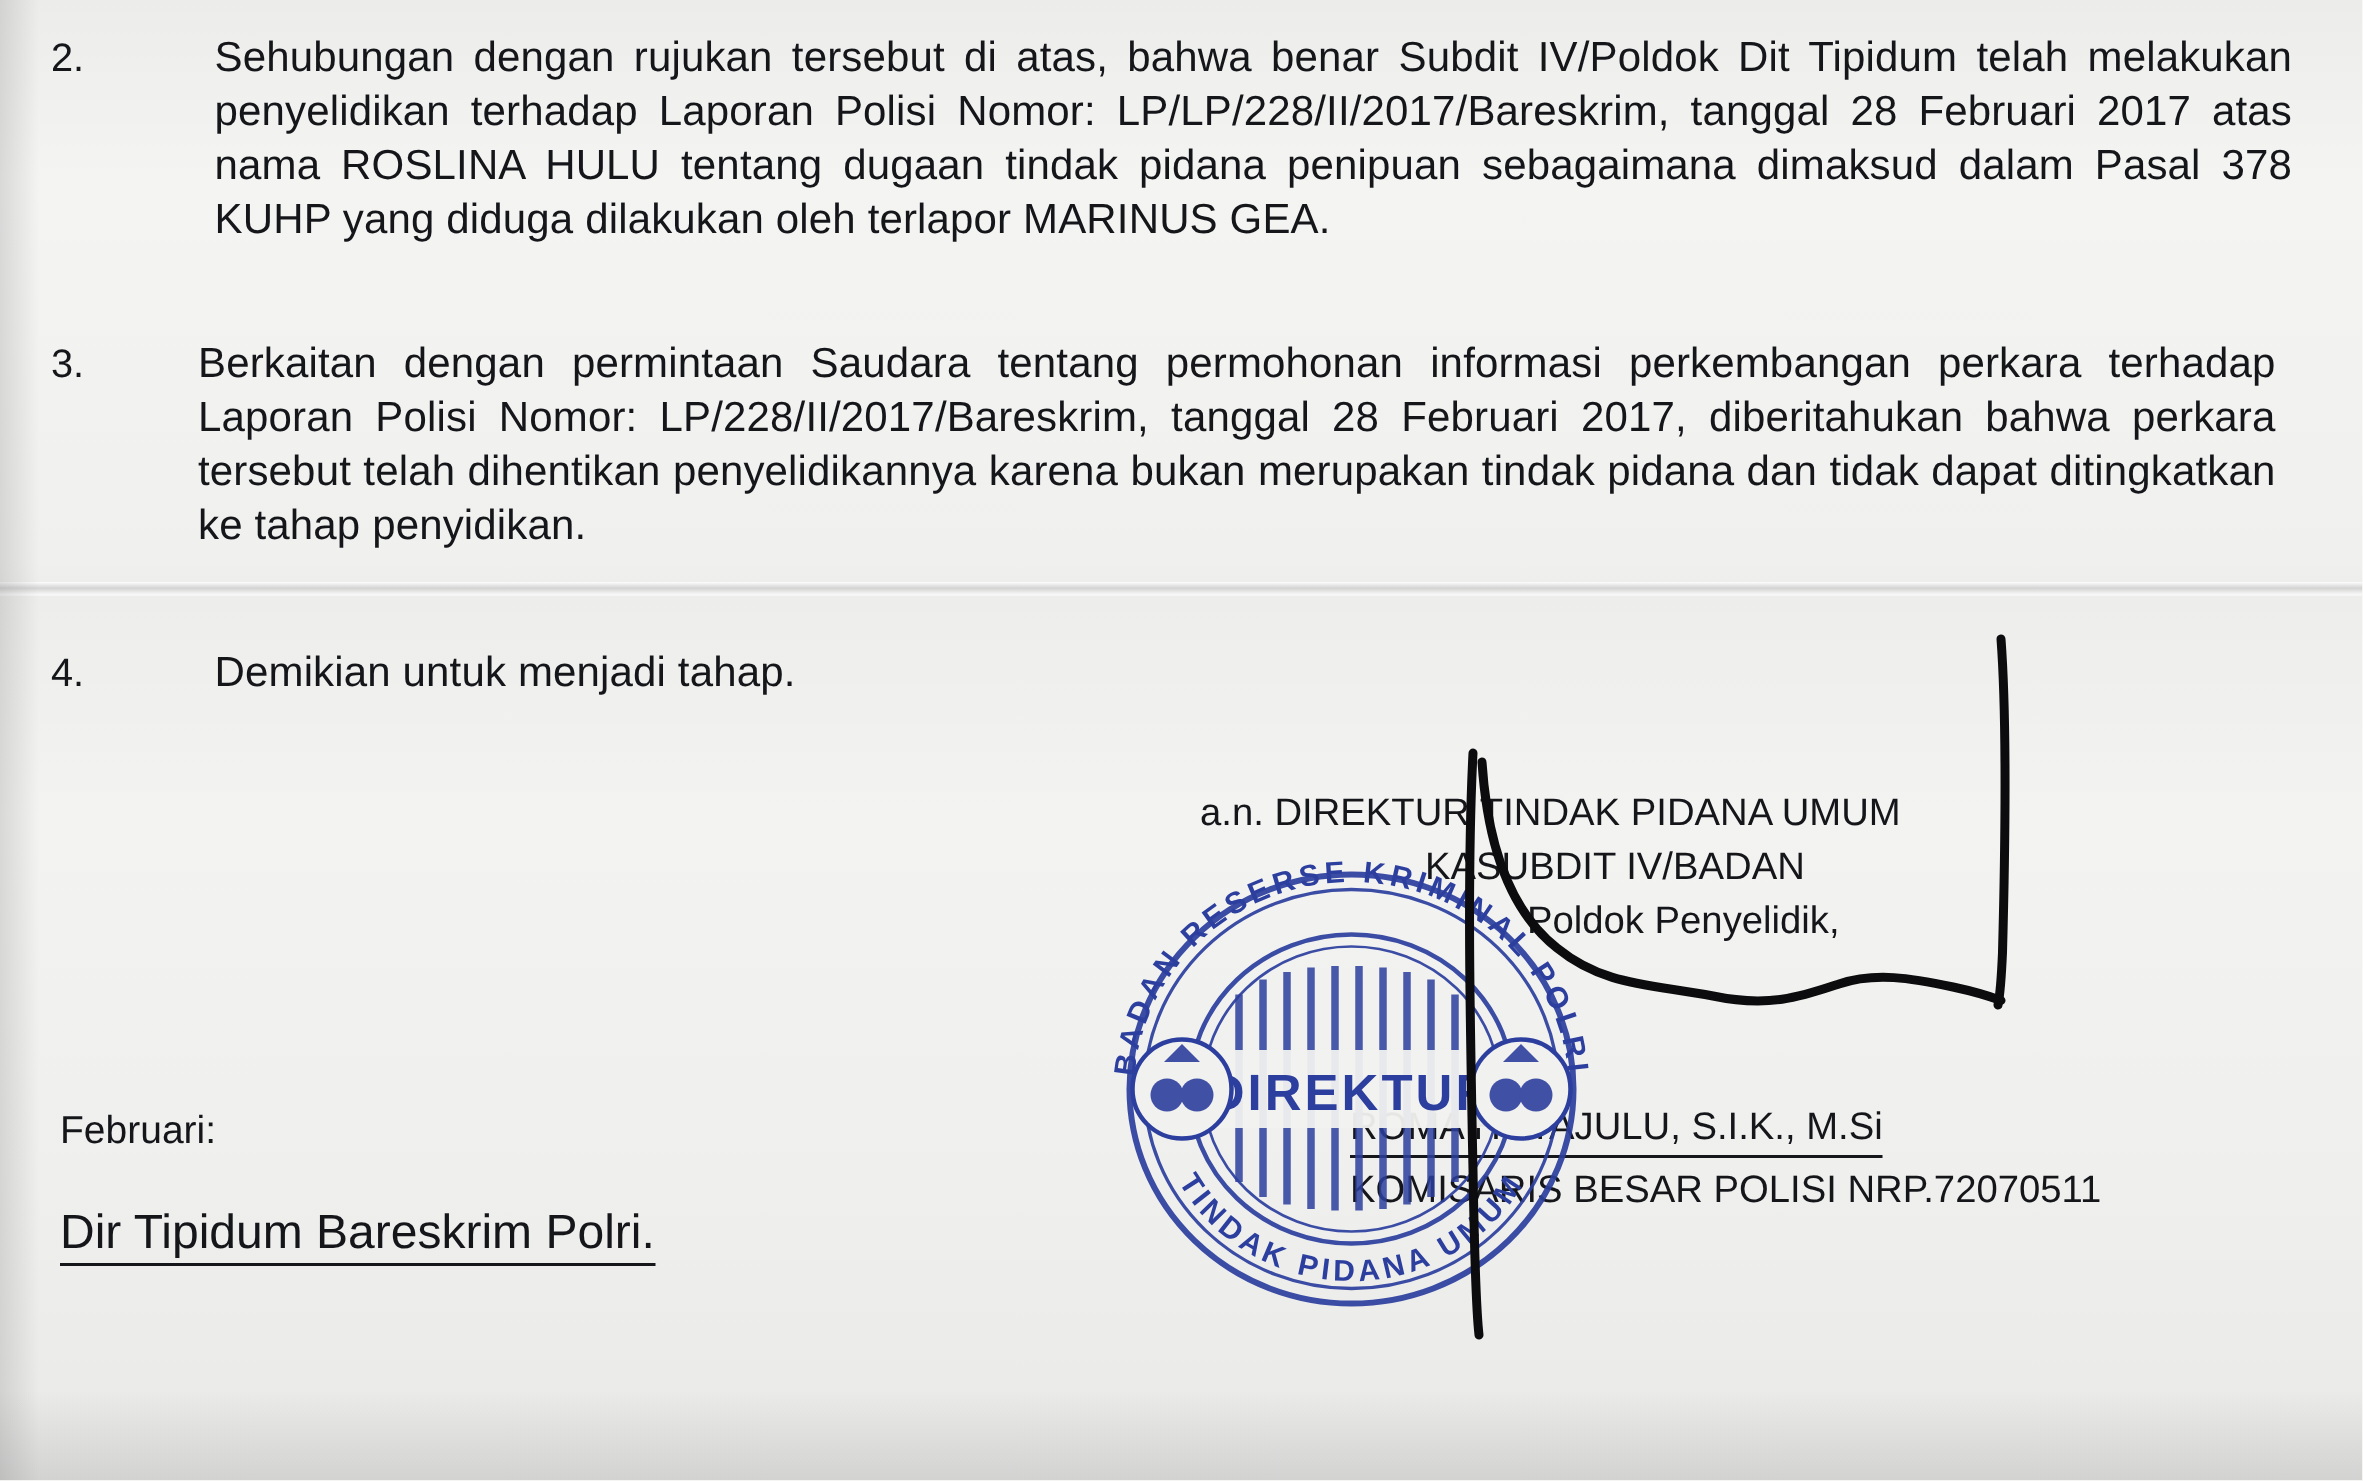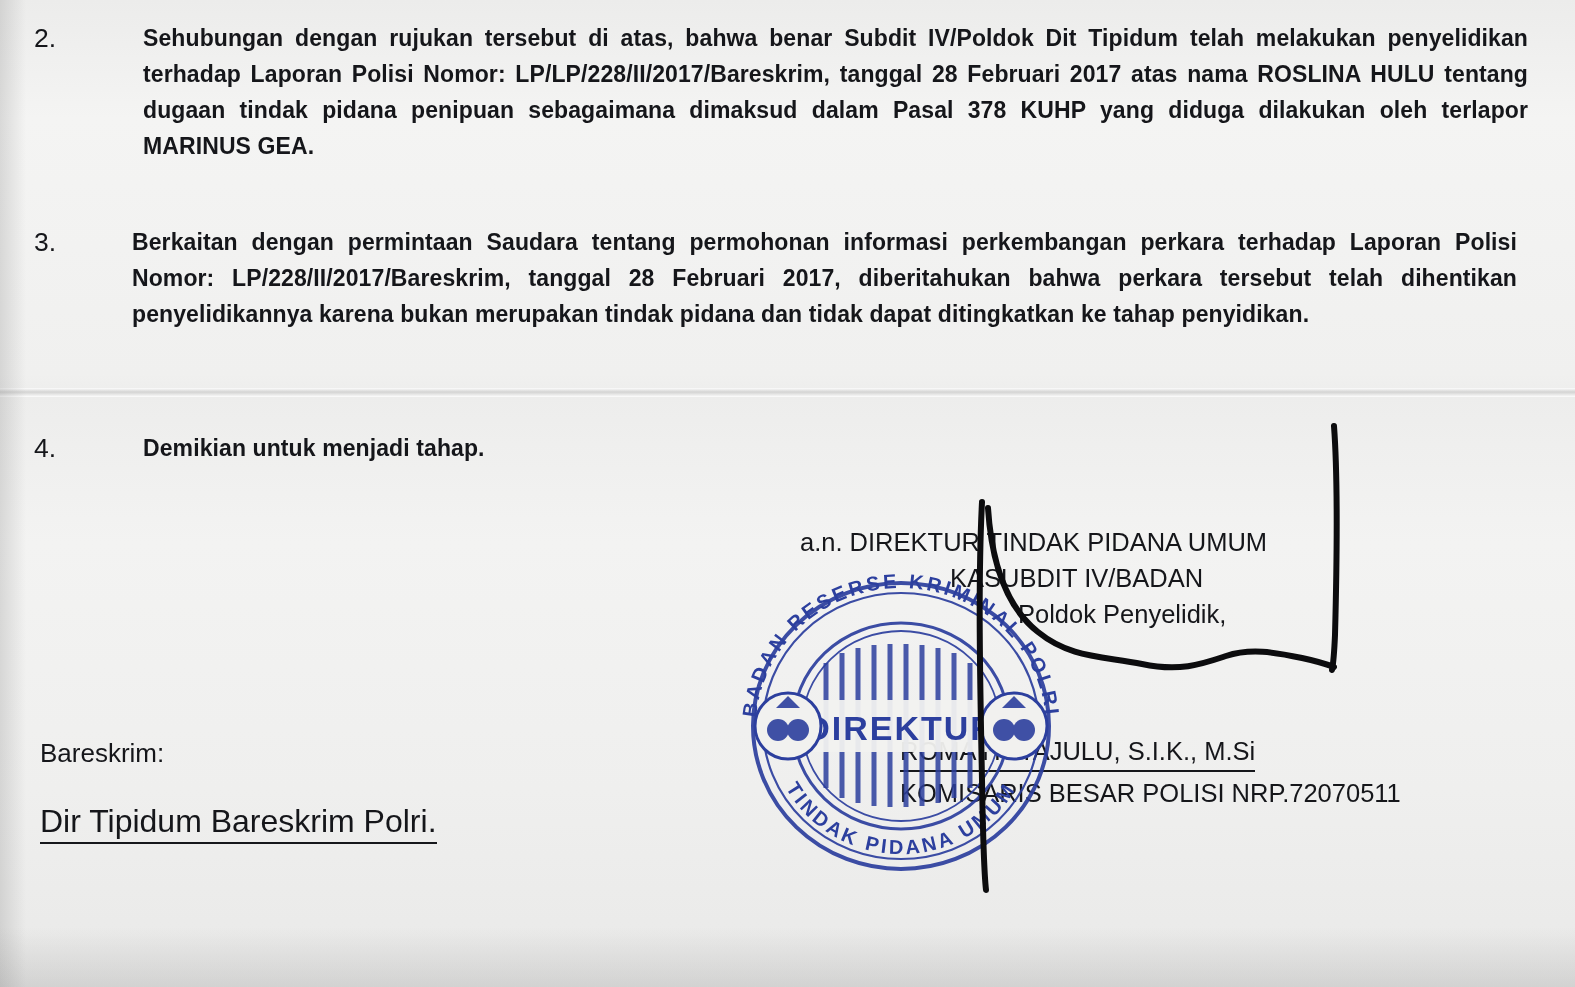--- a/index.html
+++ b/index.html
@@ -44,25 +44,24 @@
   #edge-shadow-bottom {
     position: absolute;
     left: 0; right: 0; bottom: 0;
     height: 60px;
     background: linear-gradient(0deg, rgba(120,120,120,0.20), rgba(255,255,255,0));
     pointer-events: none;
   }
 
   .body-text {
     position: absolute;
-    font-size: 23px;
+    font-size: 28px;
     line-height: 36px;
     letter-spacing: 0.1px;
     text-align: justify;
-    font-weight: bold;
   }
   .num {
     position: absolute;
     font-size: 26.5px;
     line-height: 36px;
   }
 
   
   #para2-num { left: 34px; top: 20px; }
   #para2-text {
@@ -228,18 +227,18 @@
   <div id="signature">
     <svg width="440" height="500" viewBox="0 0 440 500" xmlns="http://www.w3.org/2000/svg">
       <g fill="none" stroke="#0c0c0e" stroke-width="6" stroke-linecap="round" stroke-linejoin="round">
         <path d="M404 6 C 408 60, 407 140, 405 215 C 404 238, 403 245, 402 250"></path>
         <path d="M58 88 C 62 150, 80 190, 108 212 C 140 238, 172 236, 212 244 C 250 252, 272 244, 296 236 C 320 228, 344 232, 372 238 C 386 241, 396 244, 404 247"></path>
         <path d="M52 82 C 48 160, 50 260, 52 360 C 53 420, 54 452, 56 470"></path>
       </g>
     </svg>
   </div>
 
-  <div id="tembusan-label">Bareskrim:</div>
+  <div id="tembusan-label">Februari:</div>
   <div id="tembusan-item">Dir Tipidum Bareskrim Polri.</div>
 
   <div id="edge-shadow-left"></div>
   <div id="edge-shadow-bottom"></div>
 </div>
 
 </body></html>

